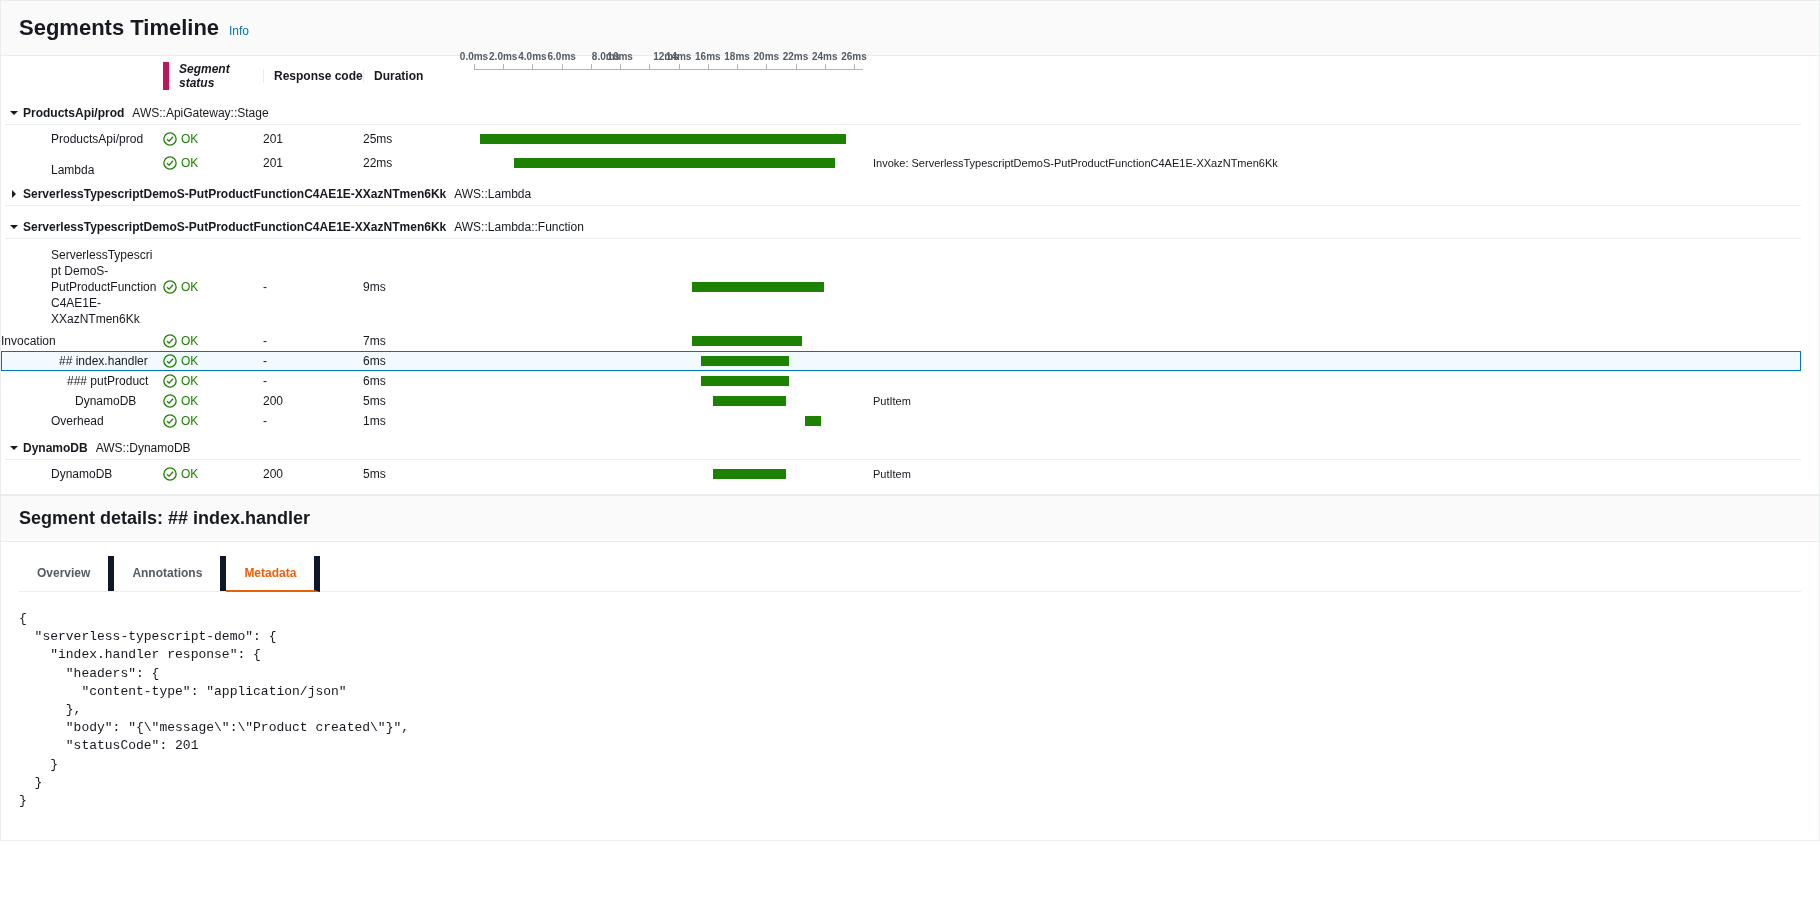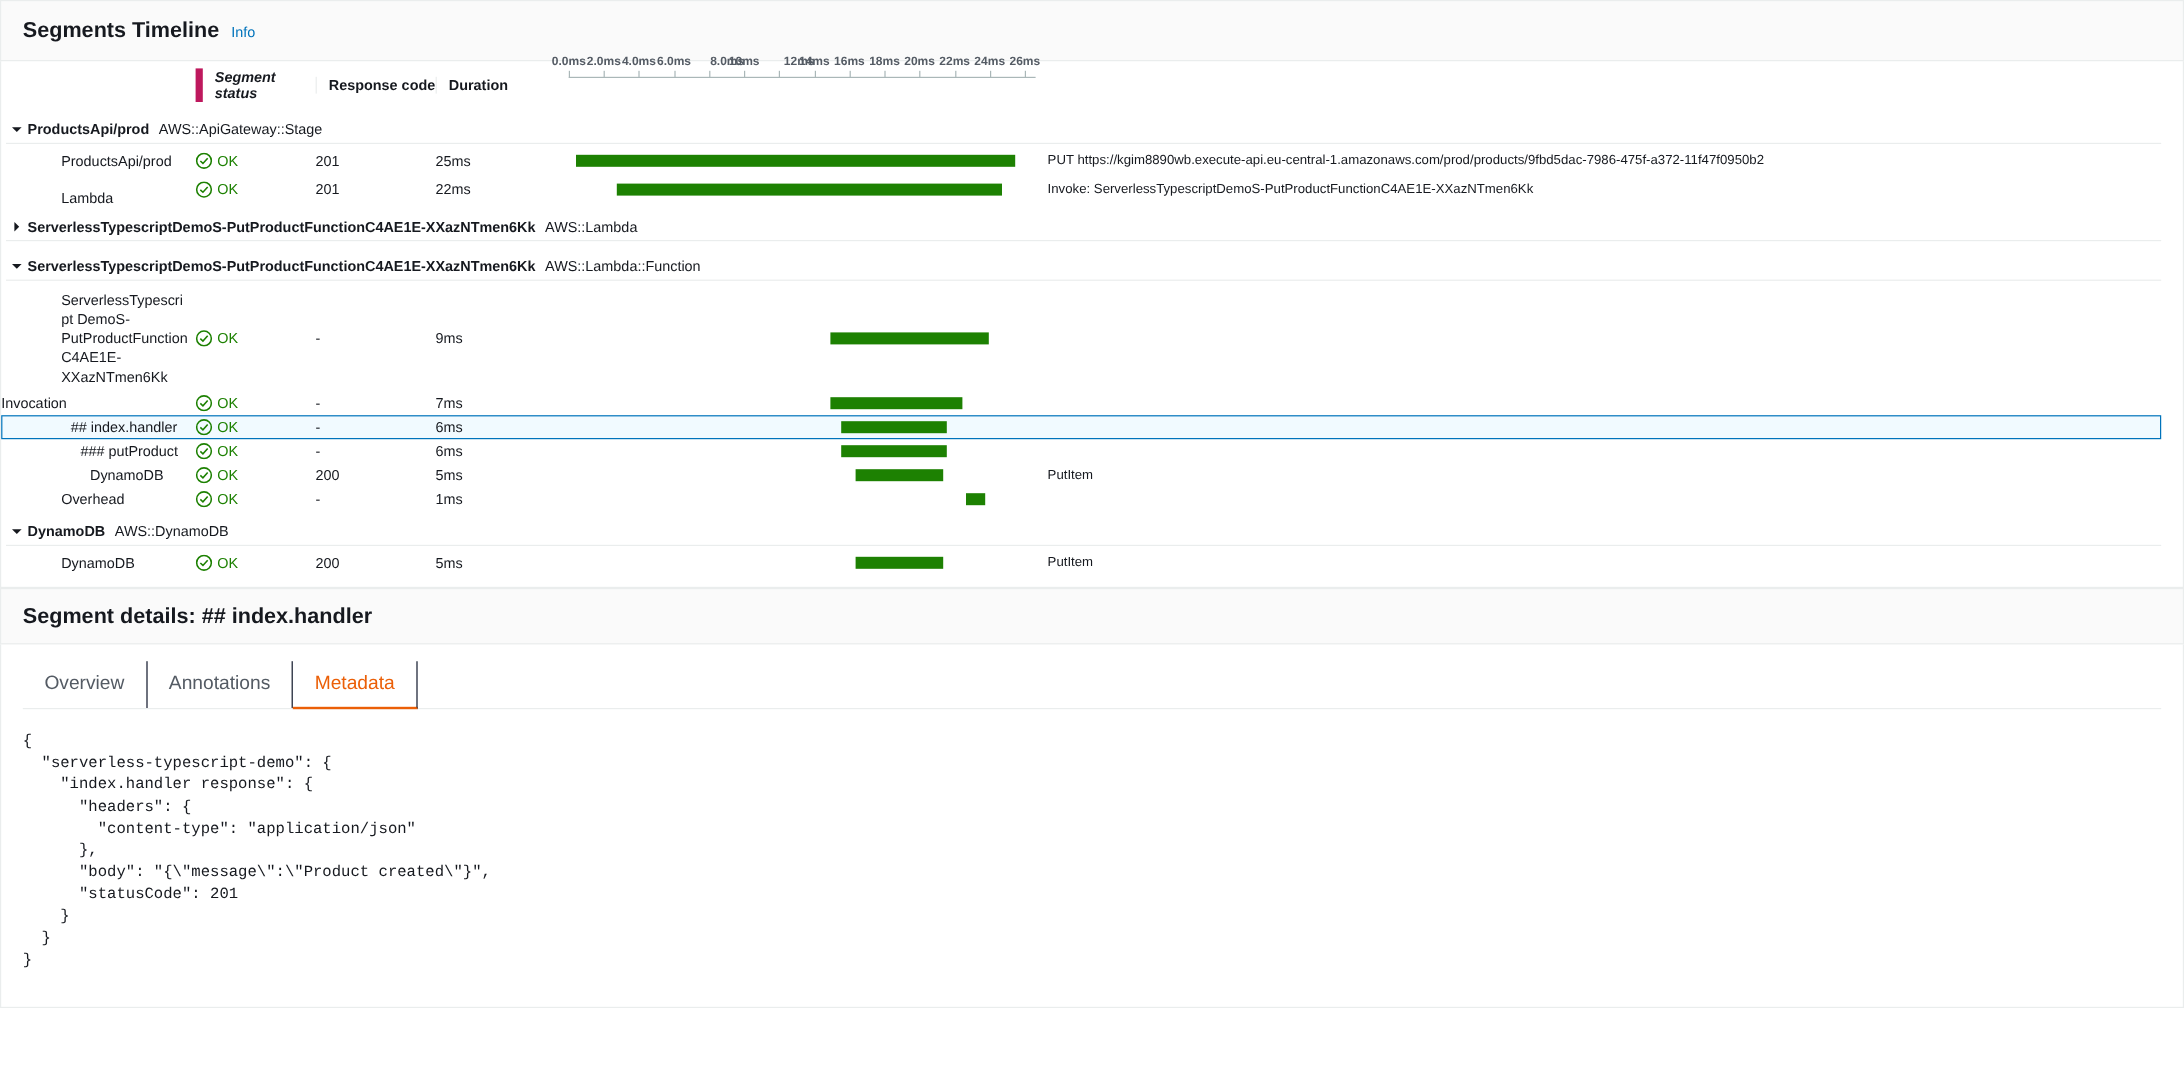--- a/index.html
+++ b/index.html
@@ -9,21 +9,21 @@
     font-size: 14px;
     color: #16191f;
     background: #fff;
   }
   .panel-header {
     background: #fafafa;
     border: 1px solid #eaeded;
     padding: 14px 18px 14px 18px;
   }
   .panel-title {
-    font-size: 18px;
+    font-size: 22px;
     font-weight: 700;
     display: inline-block;
   }
   .info-link {
     font-size: 12px;
     font-weight: 400;
     color: #0073bb;
     margin-left: 6px;
     cursor: pointer;
   }
@@ -116,24 +116,24 @@
     font-weight:700;
   }
   .details-body {
     border:1px solid #eaeded;
     border-top:none;
     padding: 14px 18px 30px 18px;
   }
   .tabs { display:flex; border-bottom:1px solid #eaeded; margin-bottom:18px; }
   .tab {
     padding: 10px 18px;
-    font-size:16px;
-    font-weight:400;
+    font-size:12px;
+    font-weight:700;
     color:#545b64;
-    border-right:1px solid #0f172a;
+    border-right:6px solid #0f172a;
     cursor:pointer;
   }
   .tab.active {
     color:#eb5f07;
     border-bottom:2px solid #eb5f07;
     margin-bottom:-1px;
   }
   pre.json {
     font-family: Menlo, Consolas, "Courier New", monospace;
     font-size: 13px;
@@ -212,21 +212,20 @@
             <circle cx="8" cy="8" r="7" fill="none" stroke="#1d8102" stroke-width="1.5"></circle>
             <path d="M4.5 8.2 L7 10.5 L11.5 5.5" fill="none" stroke="#1d8102" stroke-width="1.5"></path>
           </svg>
           <span>OK</span>
         </div>
         <div style="flex: 0 0 100px;">201</div>
         <div style="flex: 0 0 100px;">25ms</div>
         <div class="barzone">
           <div class="bar" style="left: 17.3077px; width: 365.385px;"></div>
         </div>
-        <div class="trail">PUT https://kgim8890wb.execute-api.eu-central-1.amazonaws.com/prod/products/9fbd5dac-7986-475f-a372-11f47f0950b2</div>
       </div>
       <div class="seg-row">
         <div style="flex: 0 0 162px; padding-left: 50px; padding-right: 4px; margin-top: 14px;">Lambda</div>
         <div class="status ok-green" style="flex: 0 0 100px;">
           <svg width="14" height="14" viewBox="0 0 16 16">
             <circle cx="8" cy="8" r="7" fill="none" stroke="#1d8102" stroke-width="1.5"></circle>
             <path d="M4.5 8.2 L7 10.5 L11.5 5.5" fill="none" stroke="#1d8102" stroke-width="1.5"></path>
           </svg>
           <span>OK</span>
         </div>

